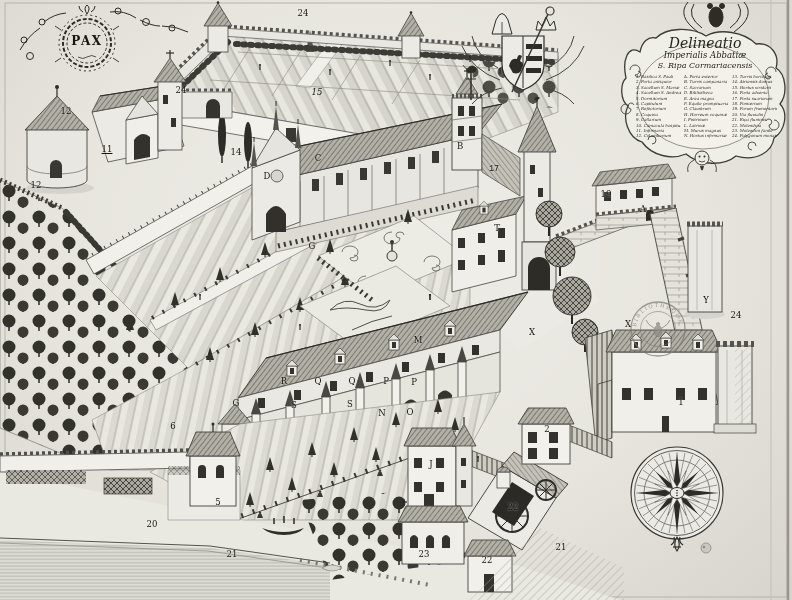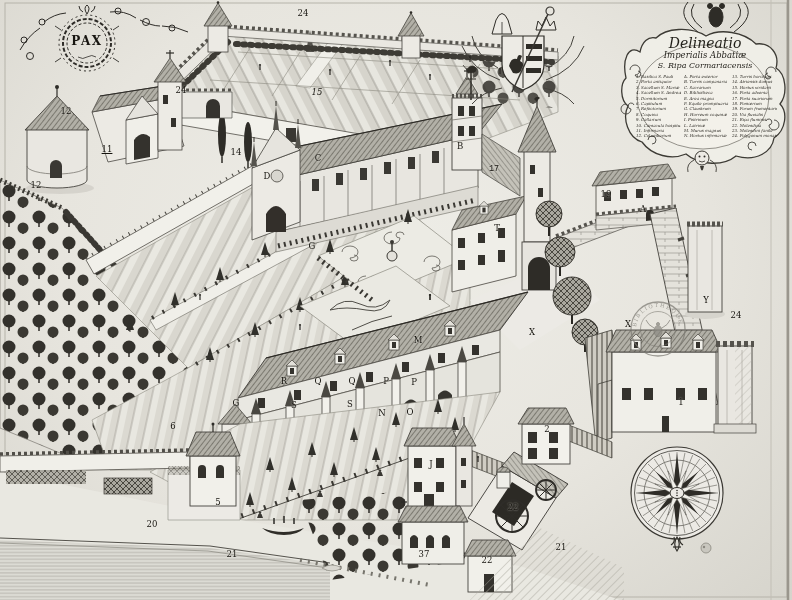--- a/index.html
+++ b/index.html
@@ -805,21 +805,21 @@
       <span class="map-label" style="left: 494px; top: 169px; font-family: Liberation Mono, monospace;">17</span>
       <span class="map-label" style="left: 606px; top: 194px;">19</span>
       <span class="map-label" style="left: 643px; top: 209px;">A</span>
       <span class="map-label" style="left: 736px; top: 315px;">24</span>
       <span class="map-label" style="left: 706px; top: 300px;">Y</span>
       <span class="map-label" style="left: 628px; top: 324px;">X</span>
       <span class="map-label" style="left: 532px; top: 332px;">X</span>
       <span class="map-label" style="left: 681px; top: 402px;">1</span>
       <span class="map-label" style="left: 547px; top: 429px;">2</span>
       <span class="map-label" style="left: 431px; top: 464px;">J</span>
-      <span class="map-label" style="left: 424px; top: 554px;">37</span>
+      <span class="map-label" style="left: 424px; top: 554px;">23</span>
       <span class="map-label" style="left: 513px; top: 507px;">22</span>
       <span class="map-label" style="left: 487px; top: 560px;">22</span>
       <span class="map-label" style="left: 561px; top: 547px;">21</span>
       <span class="map-label" style="left: 232px; top: 554px;">21</span>
       <span class="map-label" style="left: 104px; top: 524px; margin-left: 48px;">20</span>
       <span class="map-label" style="left: 218px; top: 502px;">5</span>
       <span class="map-label" style="left: 173px; top: 426px;">6</span>
       <span class="map-label" style="left: 236px; top: 403px;">G</span>
       <span class="map-label" style="left: 460px; top: 146px;">B</span>
       <span class="map-label" style="left: 318px; top: 158px;">C</span>

